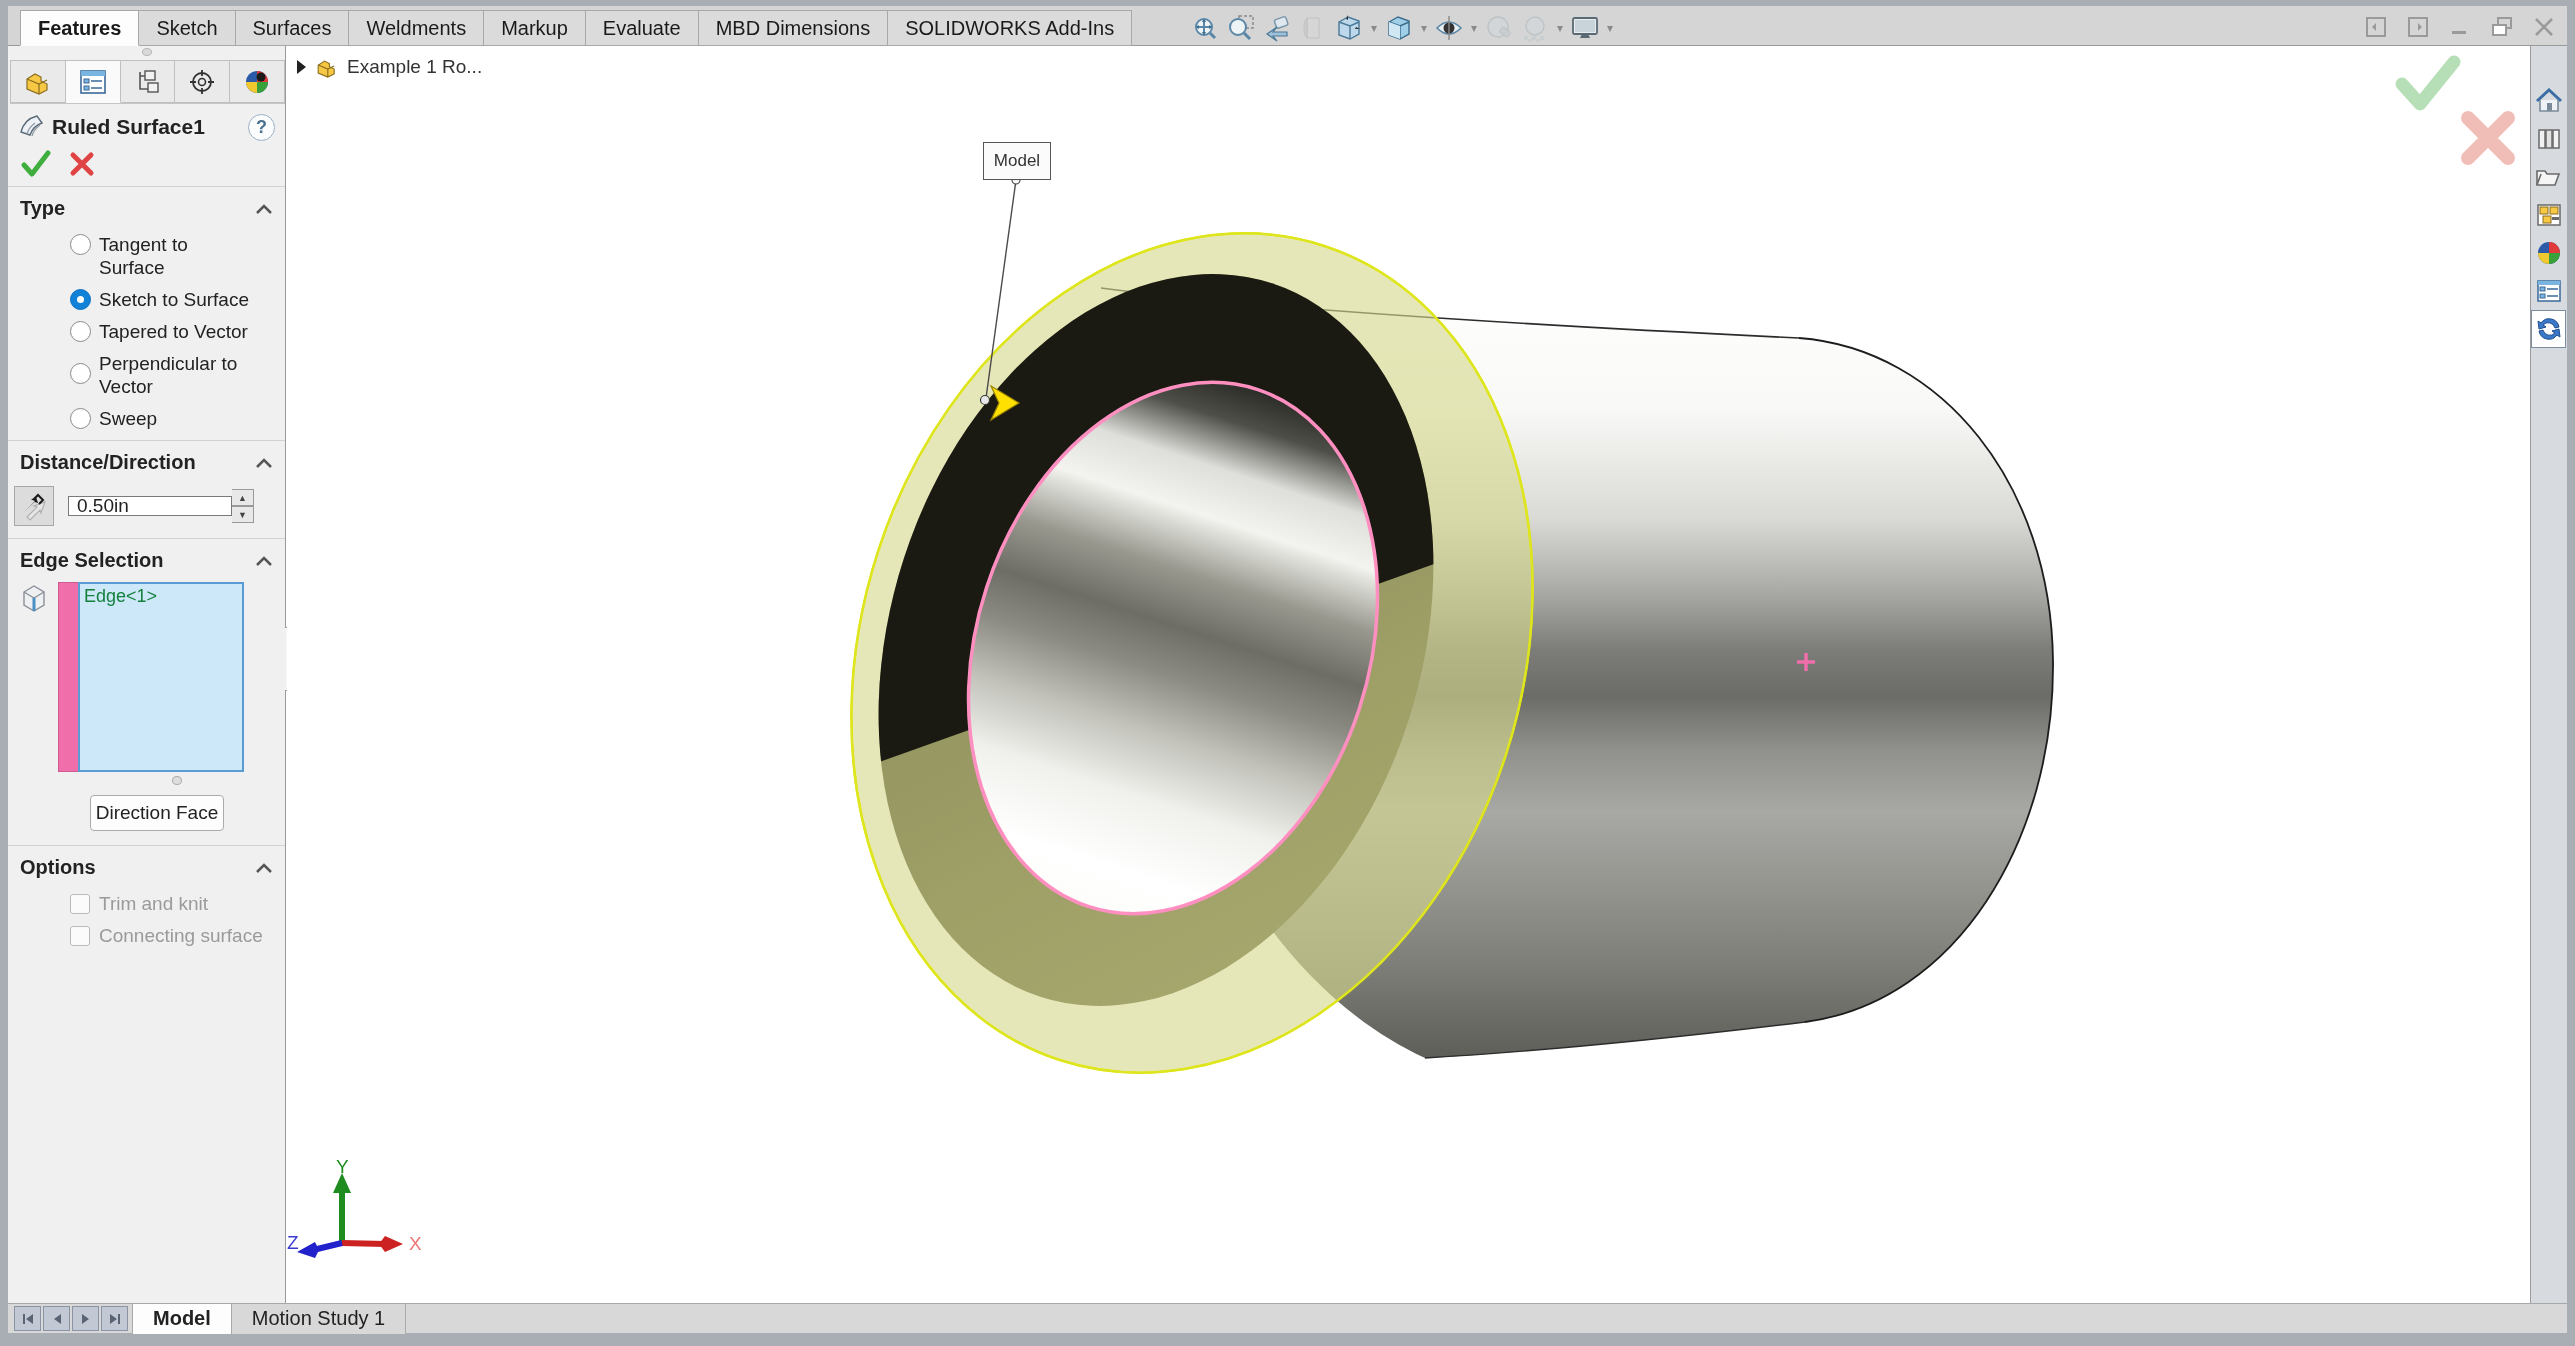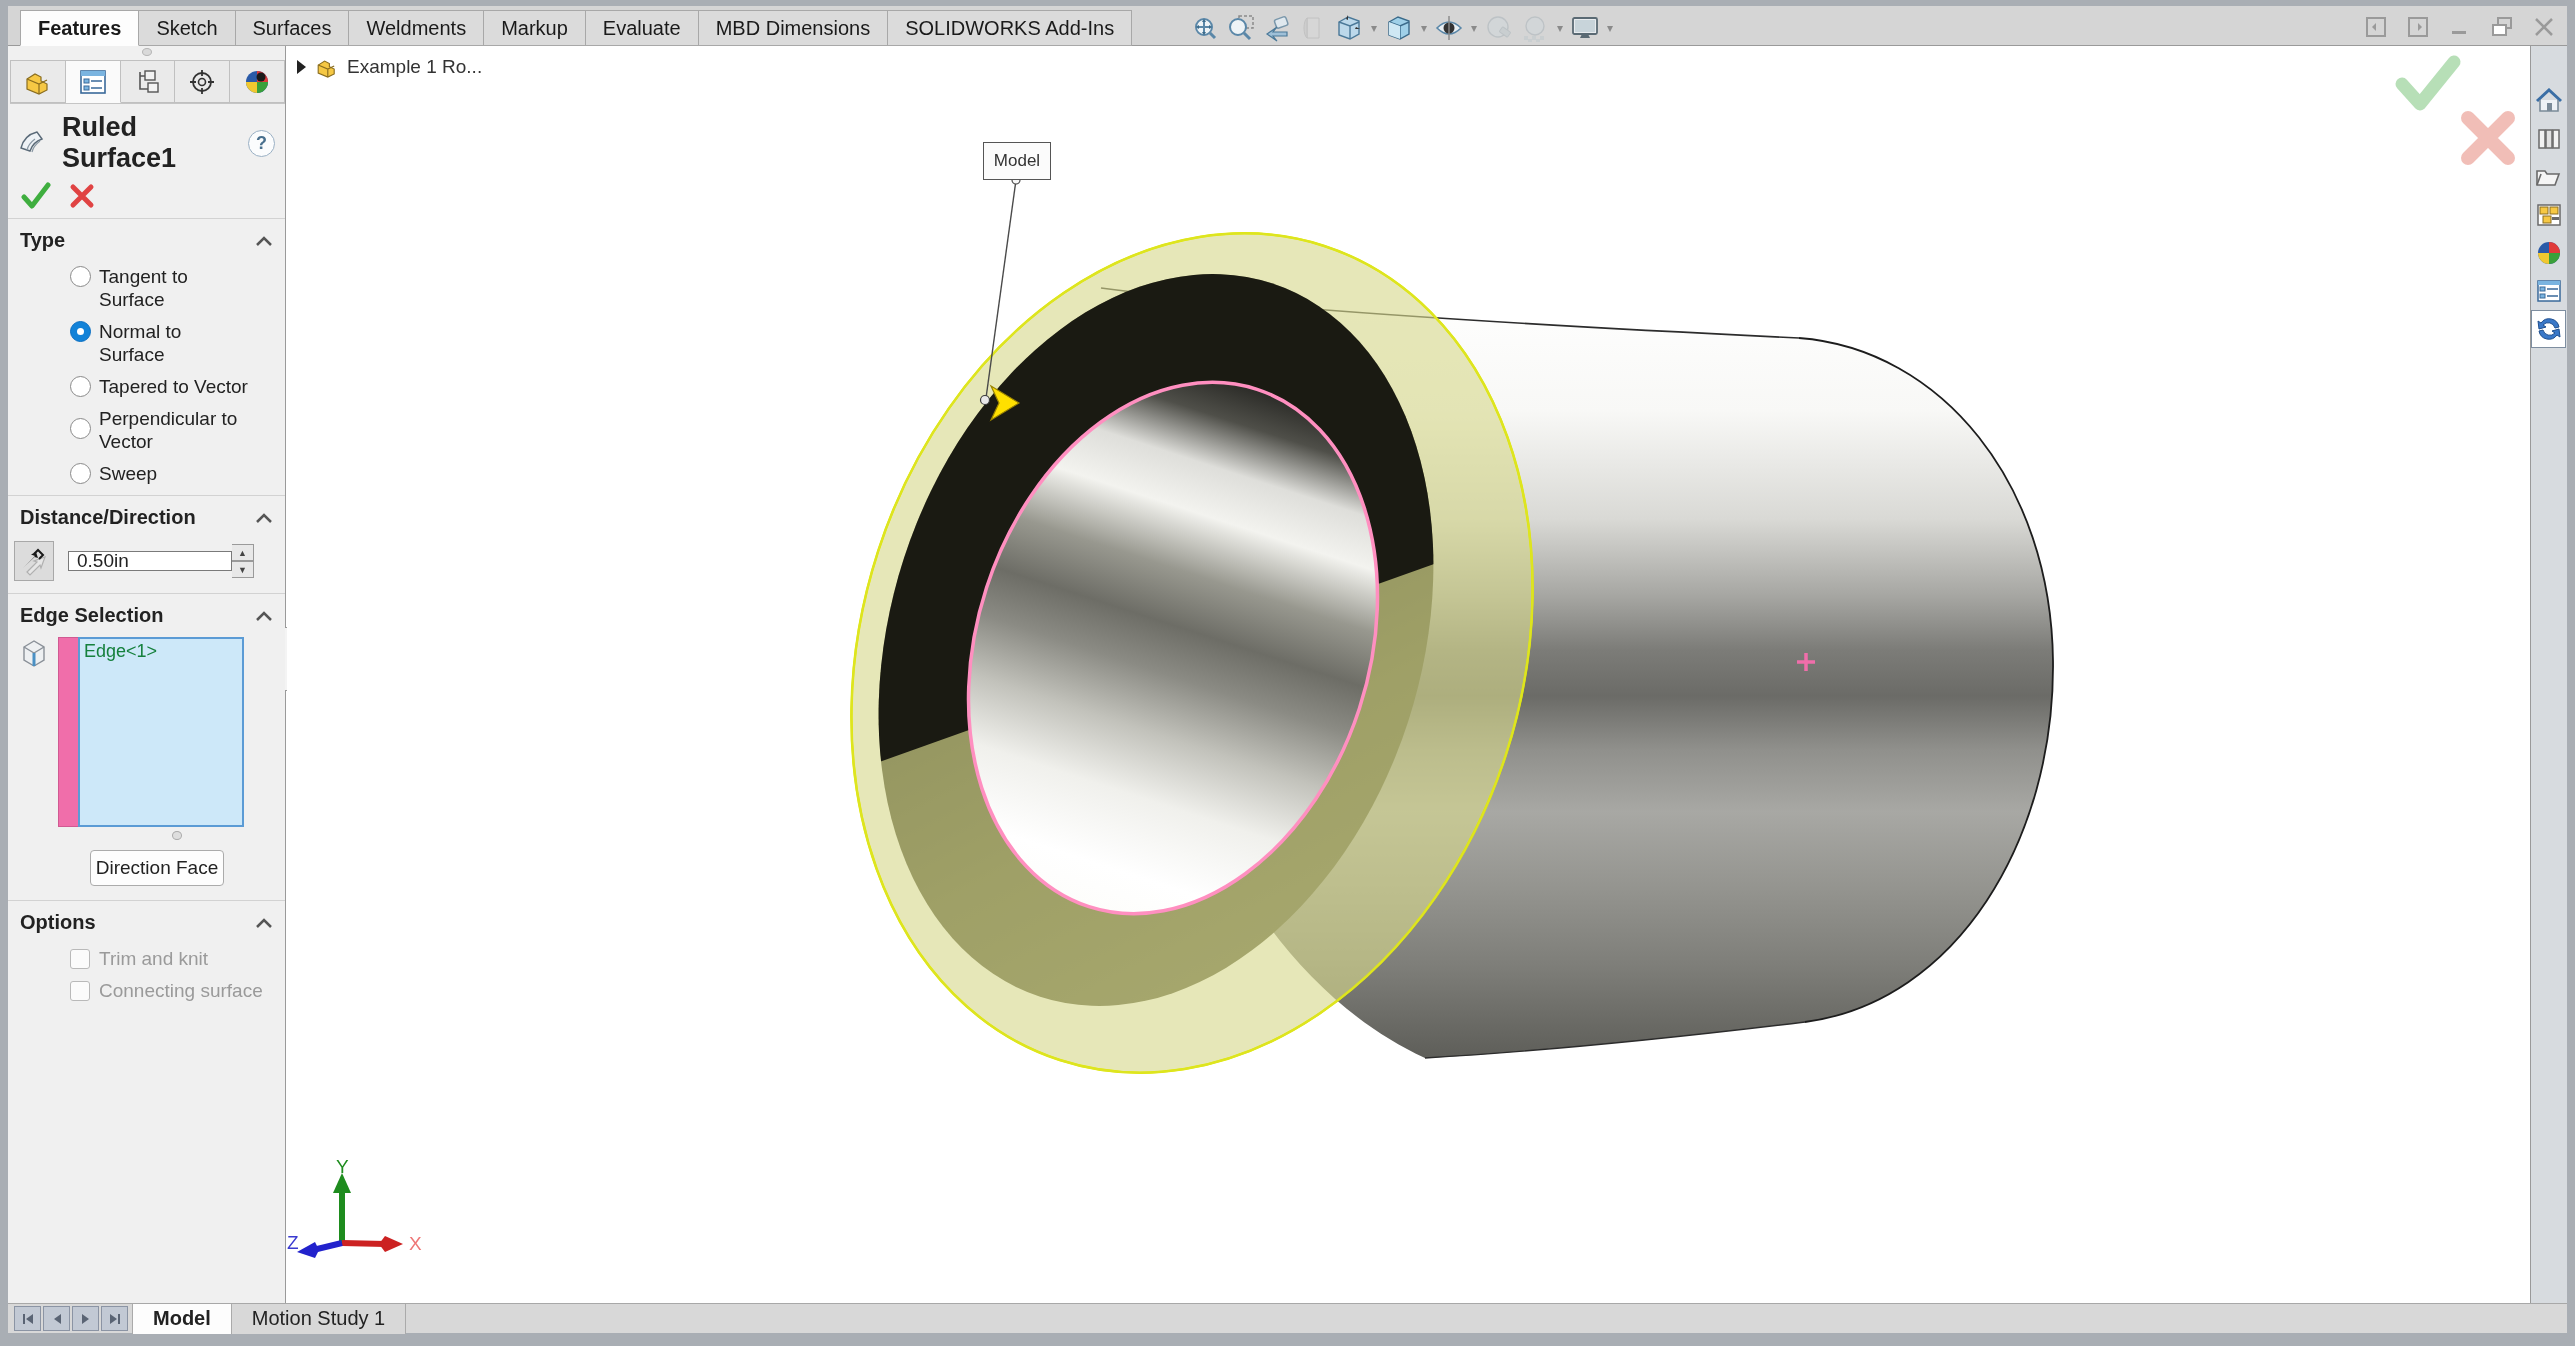--- a/index.html
+++ b/index.html
@@ -26,21 +26,21 @@
 
   
   #pmpanel { position:absolute; left:0; top:0; bottom:0; width:278px; background:#f0f0f0; border-right:1px solid #9a9a9a; font-size:19px; color:#222; }
   #pmgrip { height:12px; display:flex; justify-content:center; align-items:center; }
   #pmgrip .dot { width:10px; height:8px; border-radius:50%; background:#d9d9d9; border:1px solid #b5b5b5; }
   #pmtabs { display:flex; height:44px; border-bottom:1px solid #c5c5c5; margin:2px 0 0 2px; }
   .pmtab { flex:1; display:flex; align-items:center; justify-content:center; background:#eaeaea; border:1px solid #c0c0c0; border-left:none; }
   .pmtab:first-child { border-left:1px solid #c0c0c0; }
   .pmtab.active { background:#fafafa; border-bottom:1px solid #fafafa; }
   #pmtitle { display:flex; align-items:center; padding:8px 10px 2px 10px; }
-  #pmtitle .name { font-size:27px; font-weight:bold; margin-left:10px; flex:1; }
+  #pmtitle .name { font-size:21px; font-weight:bold; flex:1; }
   .helpbtn { width:27px; height:27px; border:1px solid #9ab0c4; border-radius:50%; color:#49708e; font-size:18px; font-weight:bold; display:flex; align-items:center; justify-content:center; background:#fbfcfd; }
   #pmactions { display:flex; gap:16px; padding:6px 0 8px 12px; border-bottom:1px solid #d2d2d2; }
 
   .section { border-bottom:1px solid #d2d2d2; padding:6px 0 10px 0; }
   .sechead { display:flex; align-items:center; padding:4px 12px; }
   .sechead .sectitle { font-weight:bold; font-size:20px; flex:1; }
   .radio-row { display:flex; align-items:flex-start; margin:9px 0 0 62px; }
   .radio { width:21px; height:21px; border:1px solid #8a8a8a; border-radius:50%; background:#fff; flex:none; margin-top:1px; position:relative; }
   .radio.selected { border-color:#0b6fc2; background:#1282d8; }
   .radio.selected::after { content:""; position:absolute; left:6px; top:6px; width:7px; height:7px; border-radius:50%; background:#fff; }
@@ -283,21 +283,21 @@
           <svg width="18" height="10" viewBox="0 0 18 10">
               <path d="M2 9l7-7 7 7" fill="none" stroke="#555" stroke-width="2.5"></path>
             </svg>
         </div>
         <div class="radio-row">
           <span class="radio"></span>
           <span class="radio-label">Tangent to Surface</span>
         </div>
         <div class="radio-row">
           <span class="radio selected"></span>
-          <span class="radio-label">Normal to Surface</span>
+          <span class="radio-label">Sketch to Surface</span>
         </div>
         <div class="radio-row">
           <span class="radio"></span>
           <span class="radio-label">Tapered to Vector</span>
         </div>
         <div class="radio-row">
           <span class="radio" style="margin-top:11px;"></span>
           <span class="radio-label">Perpendicular to Vector</span>
         </div>
         <div class="radio-row">

